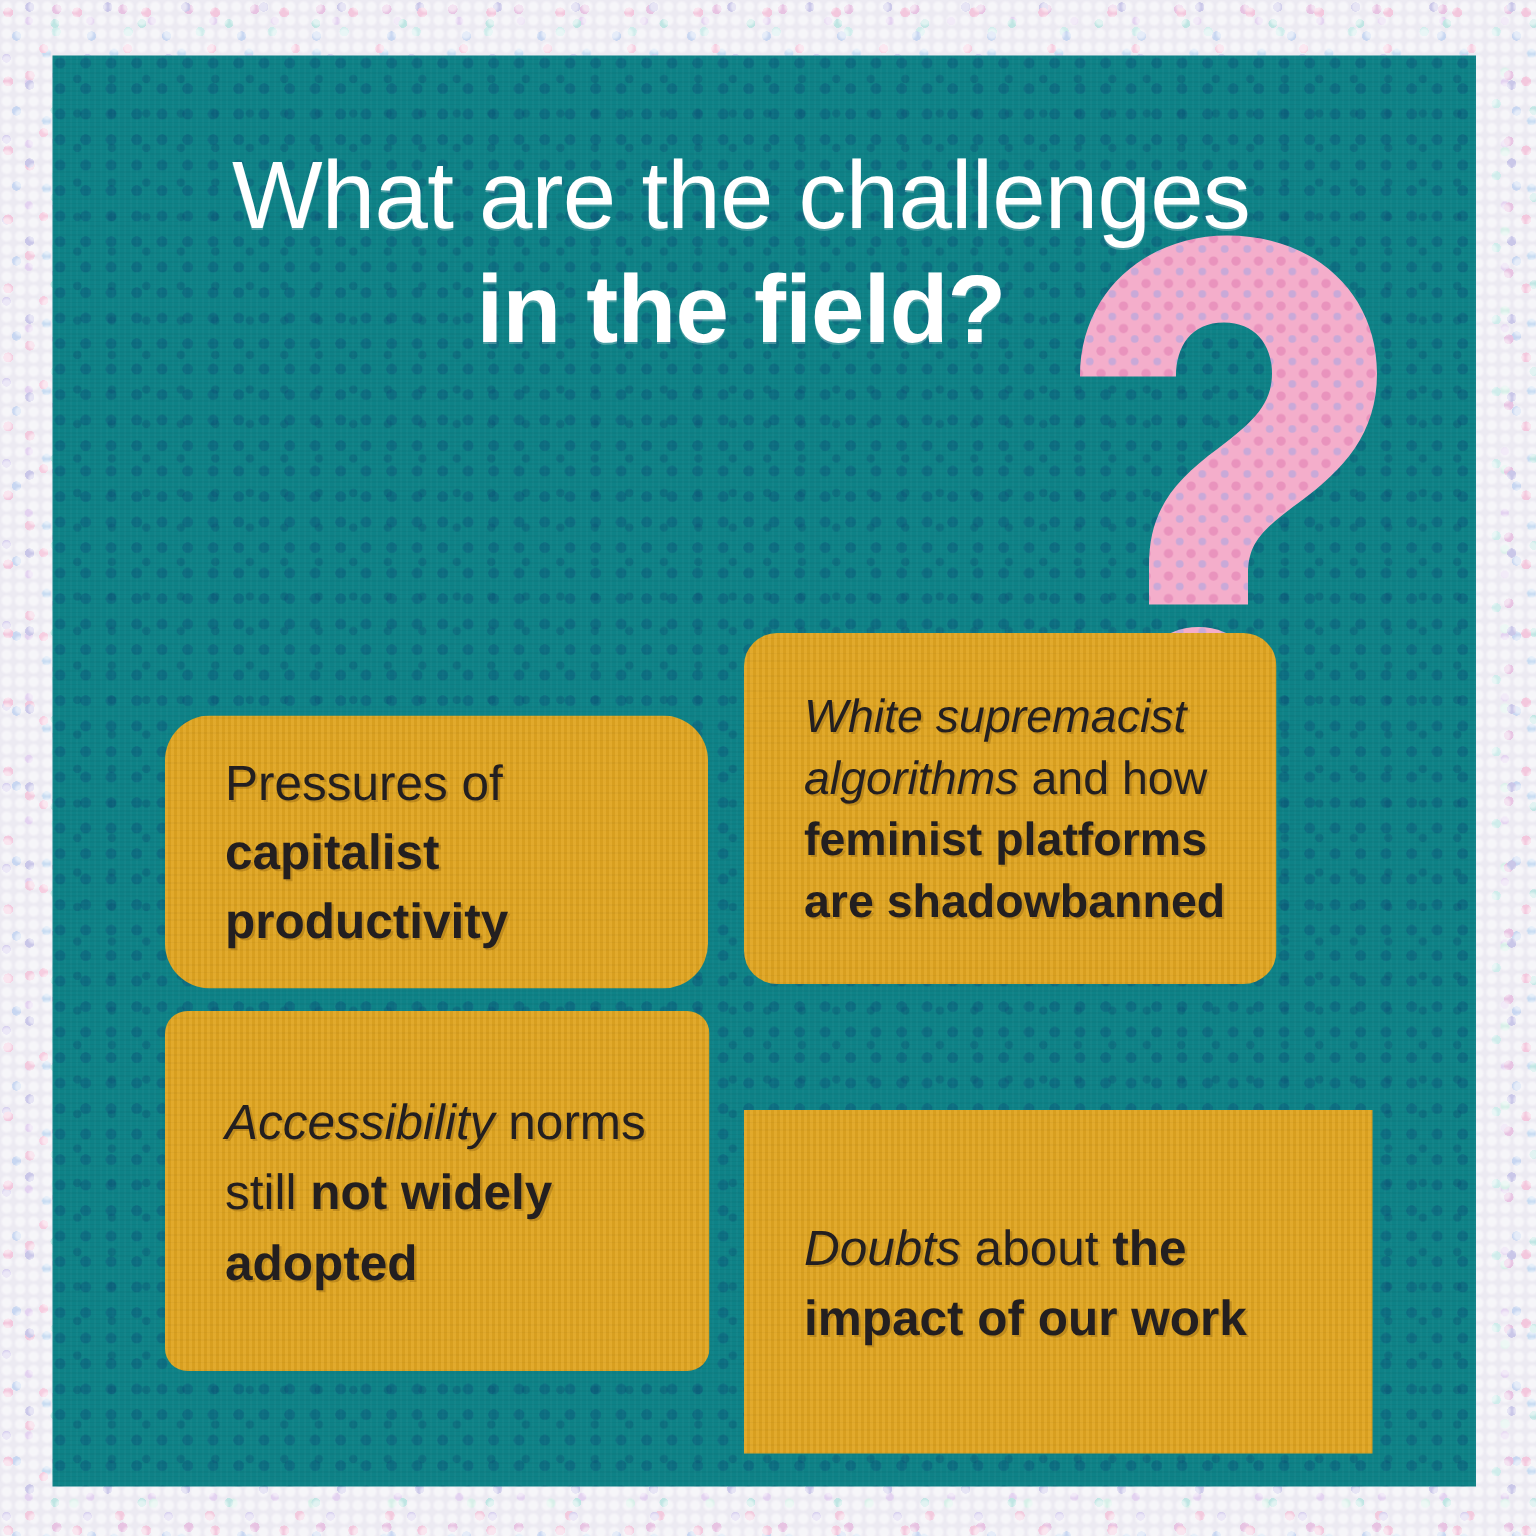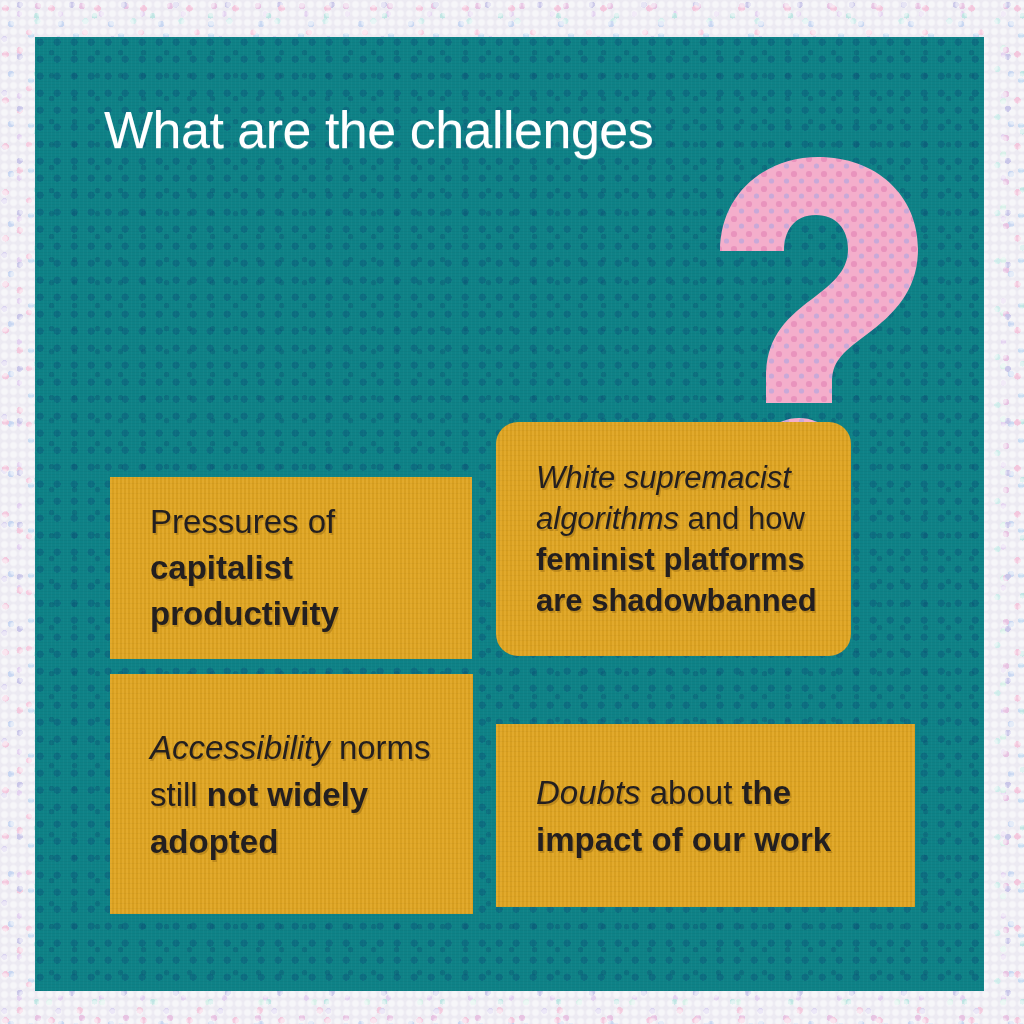--- a/index.html
+++ b/index.html
@@ -83,24 +83,25 @@
   .qmark svg { display:block; width:100%; height:100%; }
 
   
   .headline {
     position: absolute;
     left: 104px;
     top: 92px;
     width: 780px;
     z-index: 6;
     color: #ffffff;
-    font-size: 52px;
+    font-size: 64px;
     line-height: 76px;
     letter-spacing: -0.5px;
     text-shadow: 0 1px 0 rgba(255,255,255,0.25);
+    text-align: center;
   }
   .hl-line { display:block; white-space: nowrap; }
   .hl-italic { font-style: italic; }
   .hl-bold { font-weight: 700; letter-spacing: -0.5px; }
 
   
   .card {
     position: absolute;
     z-index: 5;
     background-color: #e0a521;
@@ -115,30 +116,30 @@
     color: #231f20;
     font-size: 33px;
     line-height: 44px;
     text-shadow: 1.5px 1.5px 0 rgba(120,80,10,0.30);
     width: 100%;
   }
   .t-italic { font-style: italic; }
   .t-bold   { font-weight: 700; }
 
   
-  #card-capitalist   { left:110px; top:477px; width:362px; height:182px; padding: 0 0 0 40px; }
+  #card-capitalist   { left:110px; top:477px; width:362px; height:182px; padding: 0 0 0 40px; border-radius: 30px; }
   #card-capitalist .card-text { font-size: 33px; line-height: 46px; }
 
   #card-algorithms   { left:496px; top:422px; width:355px; height:234px; padding: 0 18px 0 40px; border-radius: 22px; }
   #card-algorithms .card-text { font-size: 31px; line-height: 41px; }
 
-  #card-accessibility{ left:110px; top:674px; width:363px; height:240px; padding: 0 14px 0 40px; }
+  #card-accessibility{ left:110px; top:674px; width:363px; height:240px; padding: 0 14px 0 40px; border-radius: 15px; }
   #card-accessibility .card-text { font-size: 33px; line-height: 47px; }
 
-  #card-doubts       { left:496px; top:724px; width:419px; height:183px; padding: 0 14px 0 40px; }
+  #card-doubts       { left:496px; top:740px; width:419px; height:229px; padding: 0 14px 0 40px; }
   #card-doubts .card-text { font-size: 33px; line-height: 47px; }
 </style>
 </head>
 <body>
 
 <div id="poster">
 
   <div class="panel">
     <div class="panel-texture"></div>
     <div class="panel-grain"></div>
@@ -164,20 +165,21 @@
                    C94,60 84,76 84,96 Z"></path>
 
           <circle cx="99" cy="308" r="45"></circle>
         </g>
       </svg>
     </div>
   </div>
 
   <div class="headline">
     <span class="hl-line">What are the challenges</span>
+    <span class="hl-line hl-bold">in the field?</span>
   </div>
 
   <div class="card" id="card-capitalist">
     <div class="card-text"><span>Pressures of </span><span class="t-bold">capitalist productivity</span></div>
   </div>
 
   <div class="card" id="card-algorithms">
     <div class="card-text"><span class="t-italic">White supremacist algorithms</span><span> and how </span><span class="t-bold">feminist platforms are shadowbanned</span></div>
   </div>
 

